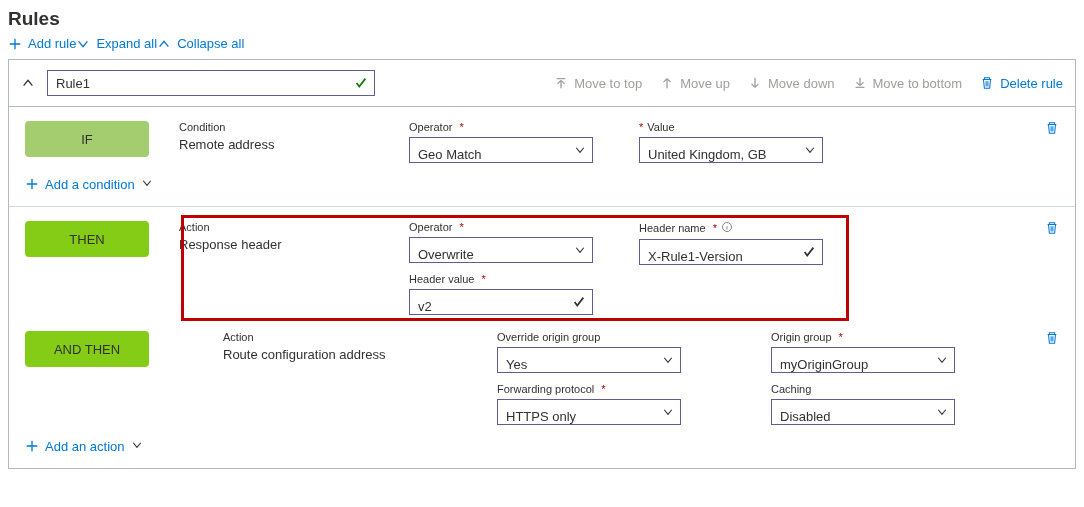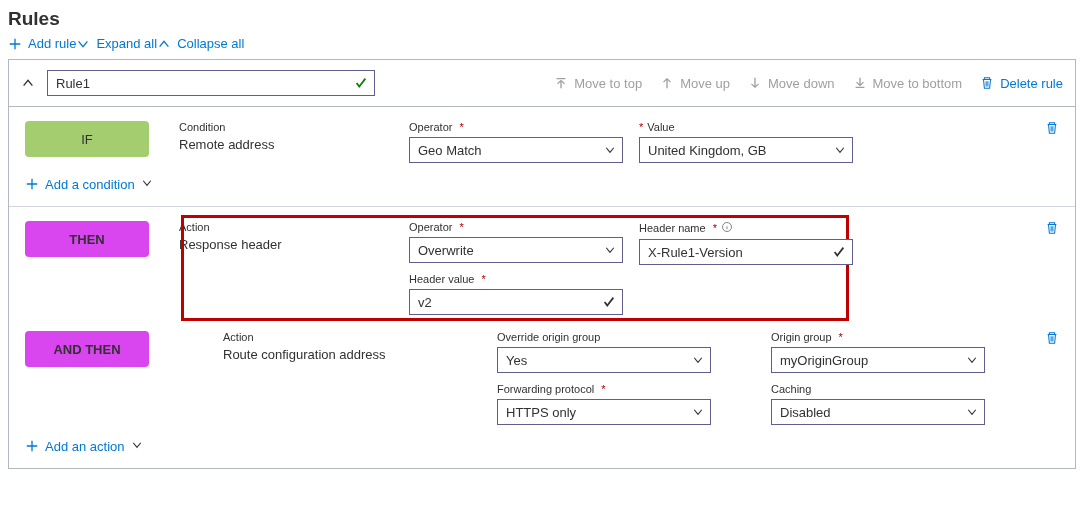--- a/index.html
+++ b/index.html
@@ -35,30 +35,30 @@
   .del-btn svg { stroke:#0078d4; width:14px; height:14px; fill:none; stroke-width:1.2; }
   .section { padding: 14px 16px 12px 16px; }
   .section.sep { border-top:1px solid #d0d6dc; }
   .row { display:flex; align-items:flex-start; gap: 0; position:relative; }
   .badge {
     width: 124px; height: 36px; display:flex; align-items:center; justify-content:center;
     font-size:13px; font-weight:400; flex-shrink:0; margin-right:30px;
     border-radius:4px;
   }
   .badge.if { background:#a3cd6e; color:#323130; }
-  .badge.then { background:#d946ef; color:#323130;font-weight:bold; }
+  .badge.then { background:#84cc16; color:#323130; }
   .col-cond { width: 230px; flex-shrink:0; }
   .col-op { width: 230px; flex-shrink:0; }
   .col-val { width: 230px; flex-shrink:0; }
   .label { font-size:11px; color:#323130; margin-bottom:4px; display:flex; align-items:center; gap:4px;}
   .req { color:#a80000; }
   .subtext { font-size:13px; color:#323130; }
   .select, .textin {
-    width: 214px; height: 26px; border:1px solid #605e8c; display:flex;
-    align-items:center; padding:0 8px; font-size:13px; position:relative; background:#fff;
+    width: 184px; height: 26px; border:1px solid #605e8c; display:flex;
+    align-items:flex-end; padding:0 8px; font-size:13px; position:relative; background:#fff;
   }
   .select .dd { position:absolute; right:6px; top:6px; }
   .select .dd svg { width:12px; height:12px; stroke:#323130; fill:none; stroke-width:1.5; }
   .textin .ck { position:absolute; right:6px; top:5px; }
   .textin .ck svg { width:14px; height:14px; stroke:#323130; stroke-width:2; fill:none; }
   .mt { margin-top:10px; }
   .del-icon { margin-left:auto; cursor:pointer; }
   .del-icon svg { stroke:#0078d4; width:14px; height:14px; fill:none; stroke-width:1.2; }
   .add-link { display:inline-flex; align-items:flex-start; gap:6px; color:#0078d4; cursor:pointer; margin-top:14px; }
   .add-link svg { width:14px; height:14px; stroke:#0078d4; fill:none; stroke-width:1.5; }

